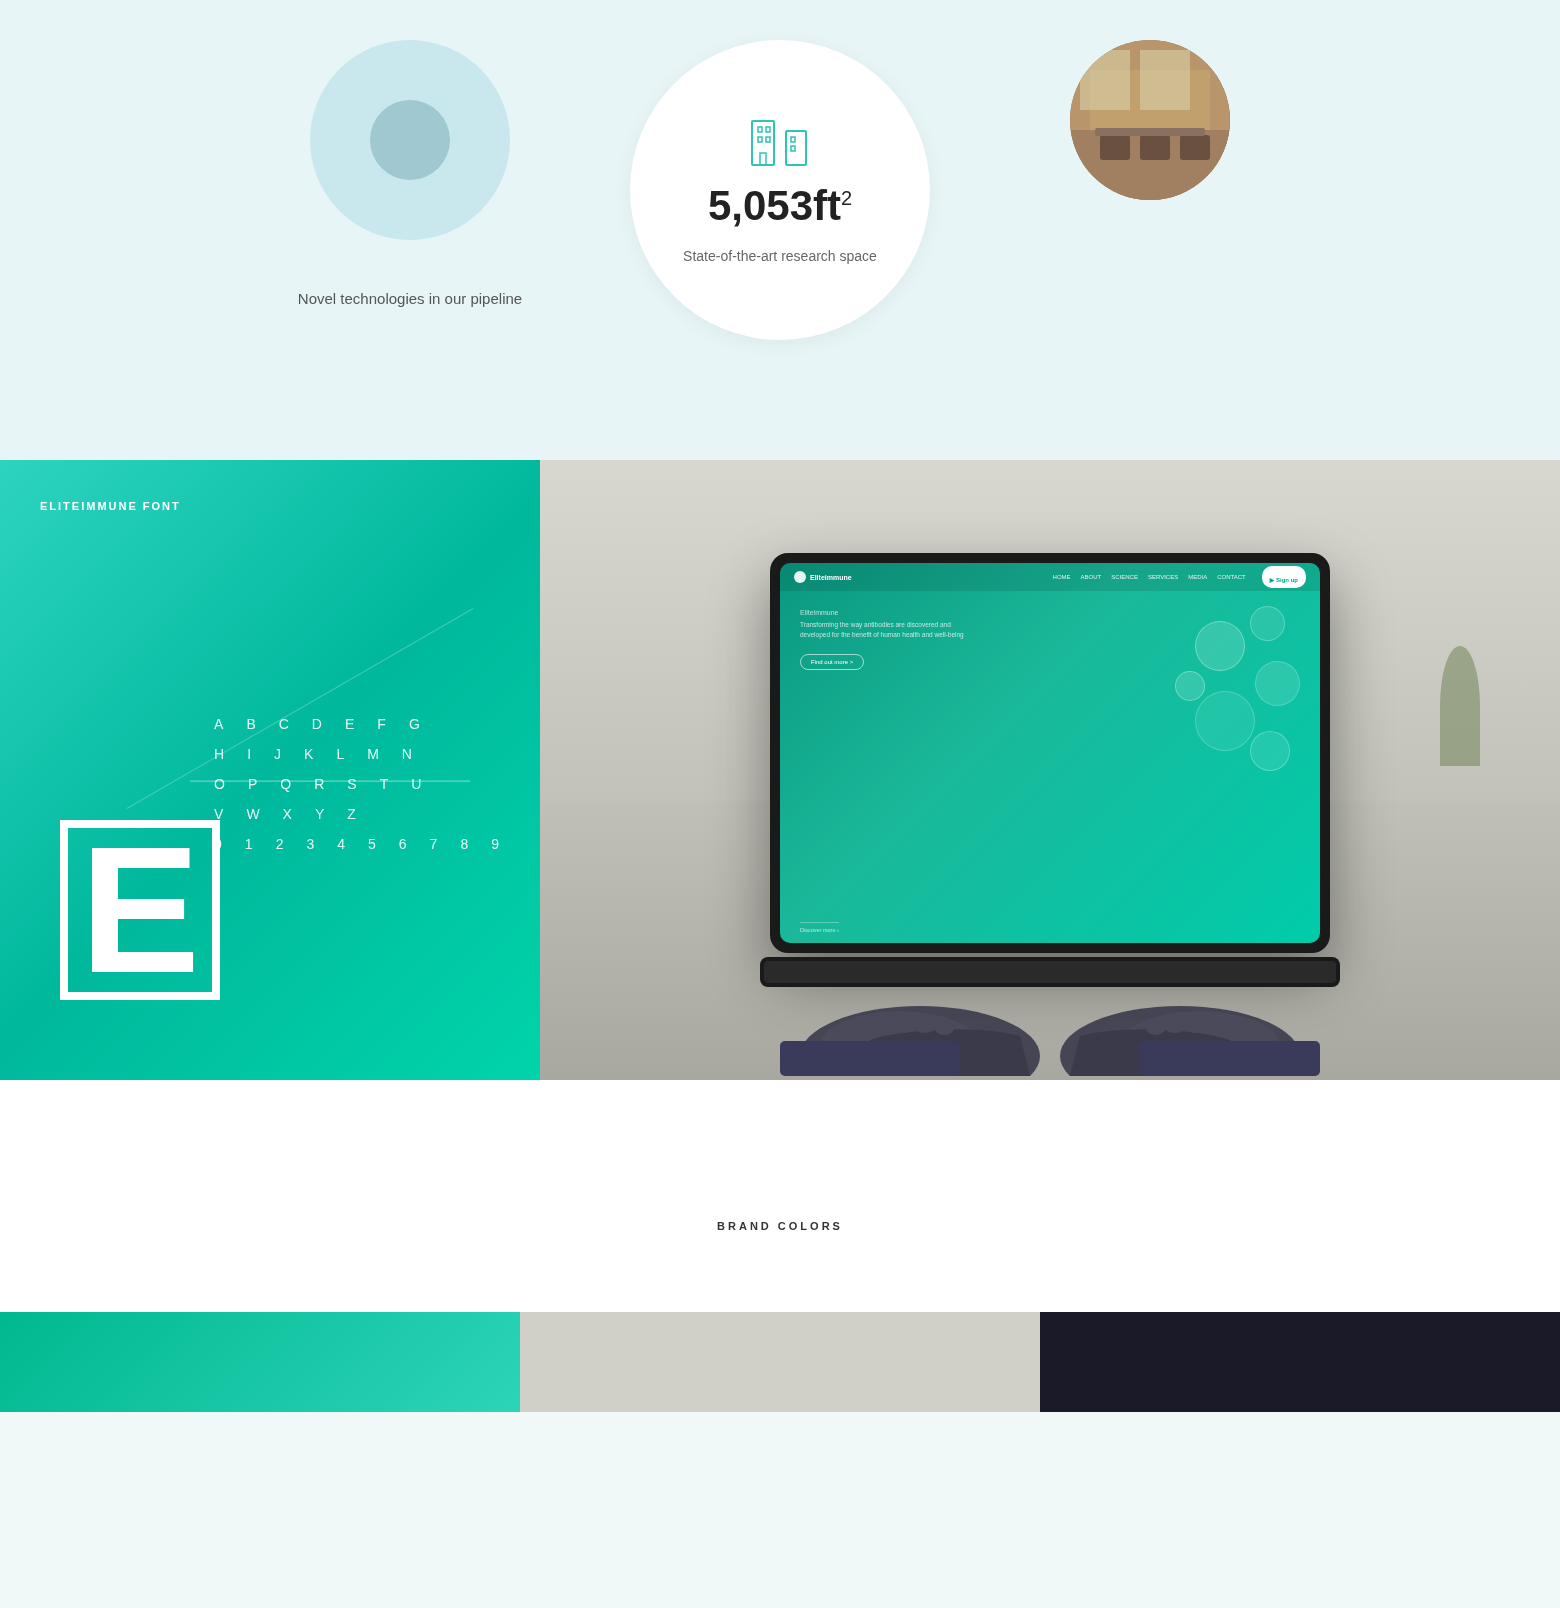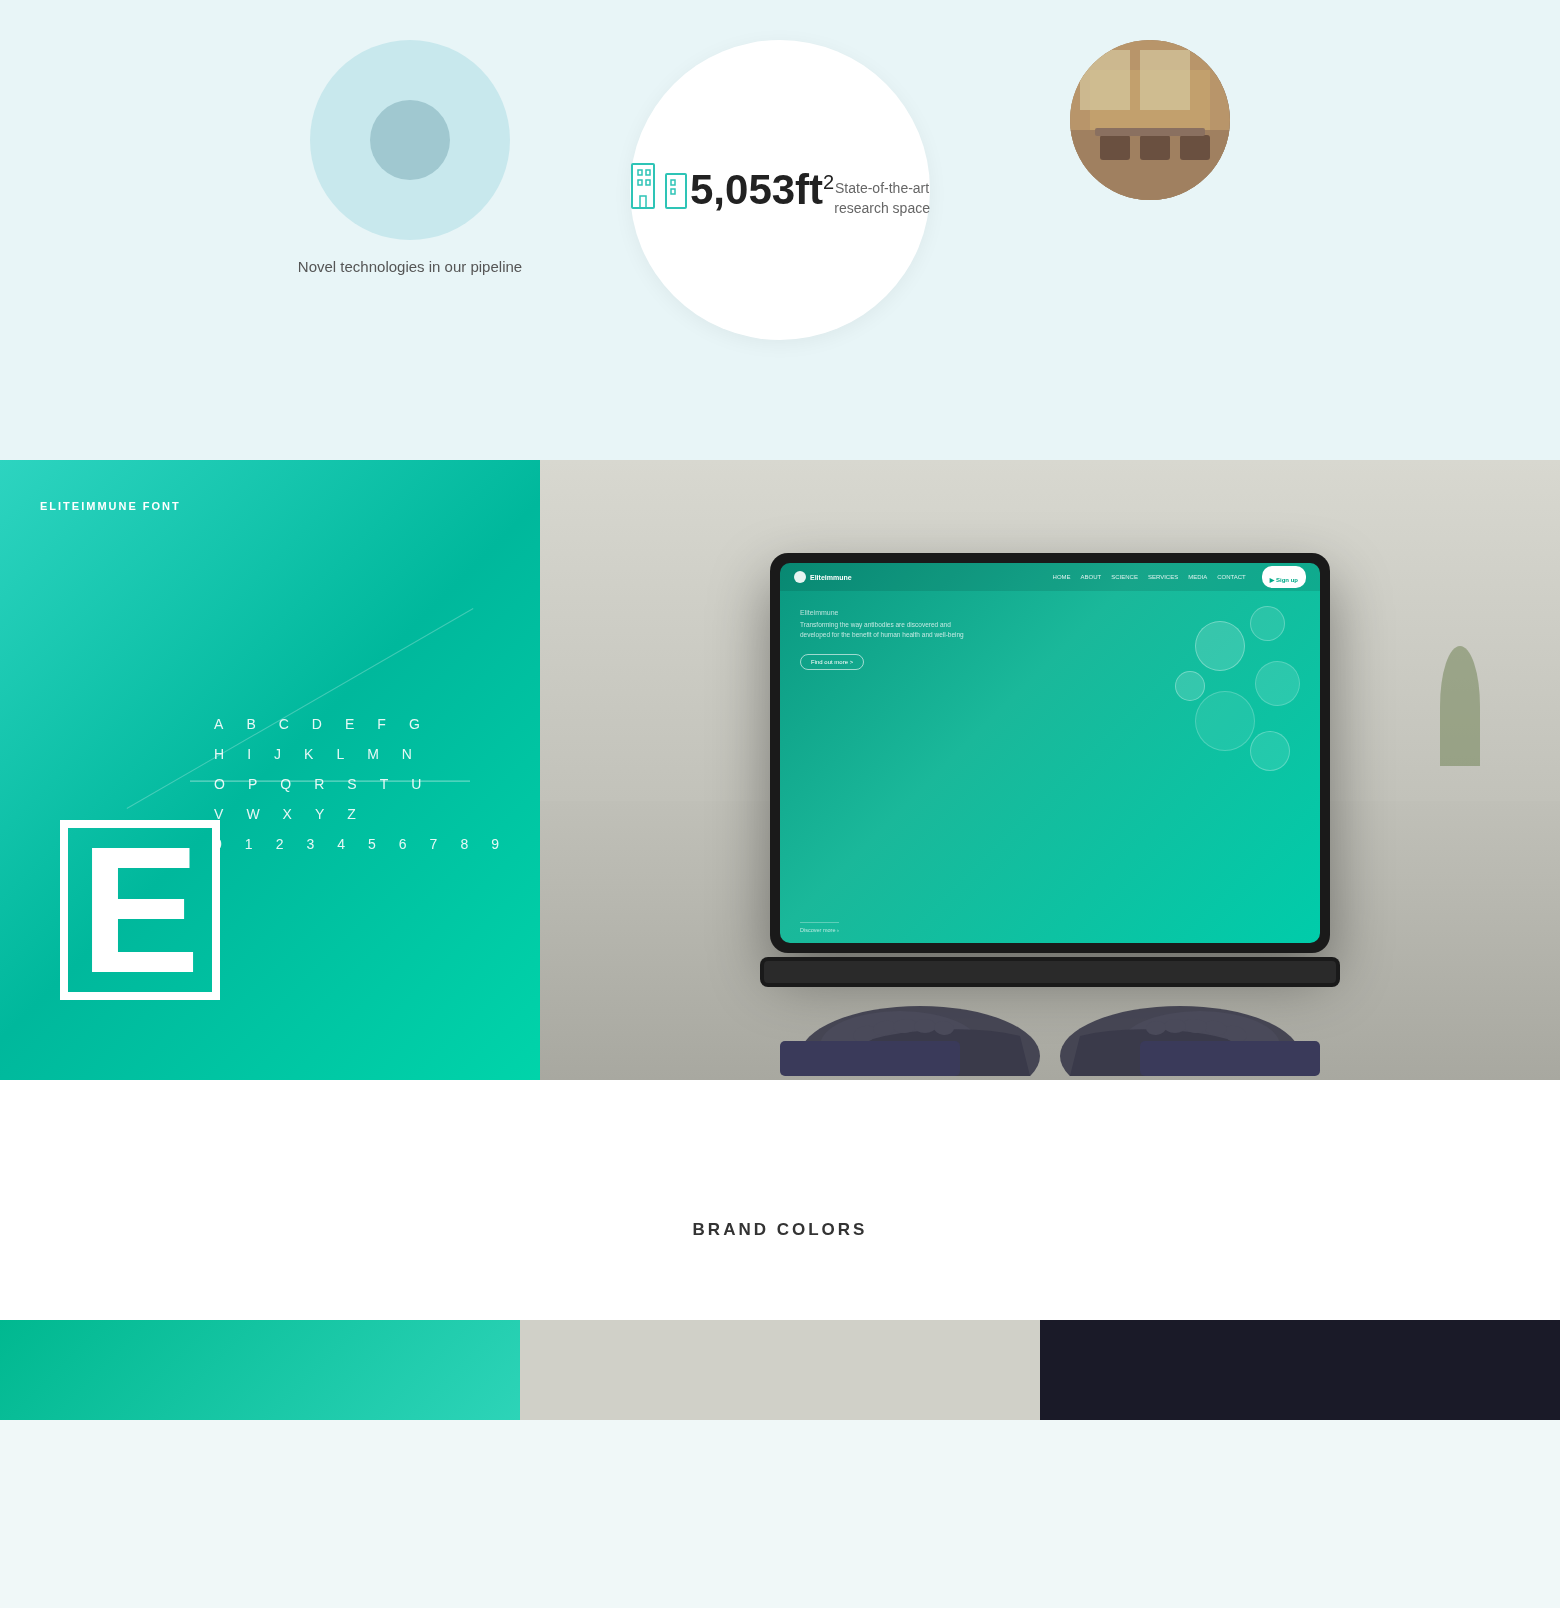--- a/index.html
+++ b/index.html
@@ -24,20 +24,21 @@
       align-items: flex-start;
       gap: 80px;
       padding-top: 20px;
     }
 
     .top-left {
       display: flex;
       flex-direction: column;
       align-items: center;
       width: 280px;
+      gap: 32px;
     }
 
     .circle-avatar {
       width: 200px;
       height: 200px;
       border-radius: 50%;
       background: #c8e8ed;
       display: flex;
       align-items: center;
       justify-content: center;
@@ -58,21 +59,21 @@
       font-size: 15px;
       line-height: 1.5;
     }
 
     .center-card {
       background: white;
       border-radius: 50%;
       width: 300px;
       height: 300px;
       display: flex;
-      flex-direction: row;
+      flex-direction: column;
       align-items: center;
       justify-content: center;
       box-shadow: 0 4px 20px rgba(0,0,0,0.05);
     }
 
     .sqft-number {
       font-size: 42px;
       font-weight: 700;
       color: #222;
     }
@@ -207,21 +208,21 @@
     }
 
     
     .brand-section {
       background: white;
       padding: 60px 0 40px;
       text-align: center;
     }
 
     .brand-label {
-      font-size: 17px;
+      font-size: 11px;
       letter-spacing: 3px;
       color: #333;
       font-weight: 600;
       text-transform: uppercase;
       margin-bottom: 40px;
     }
 
     .color-swatches {
       display: flex;
       width: 100%;

